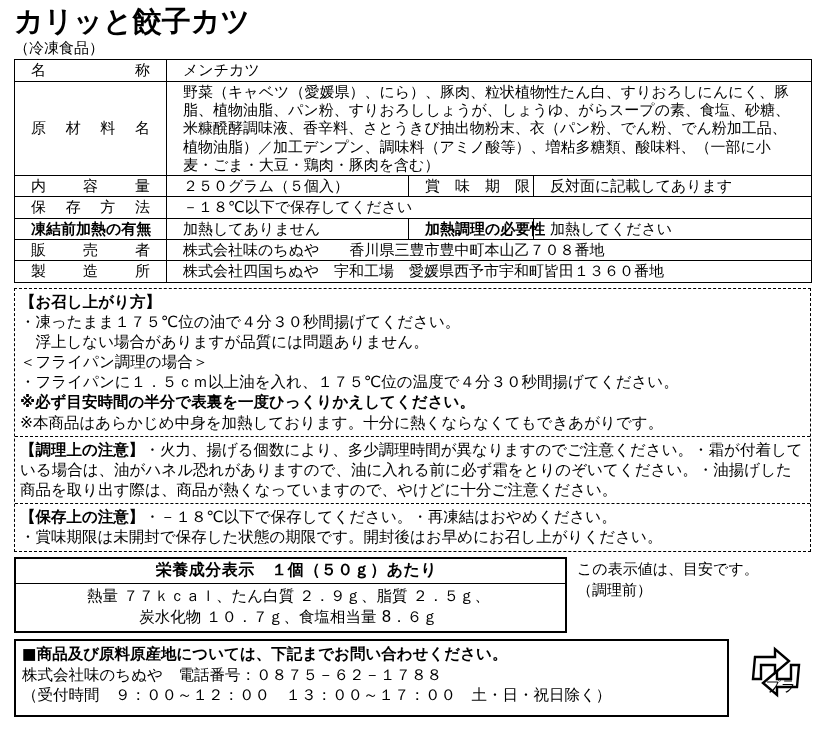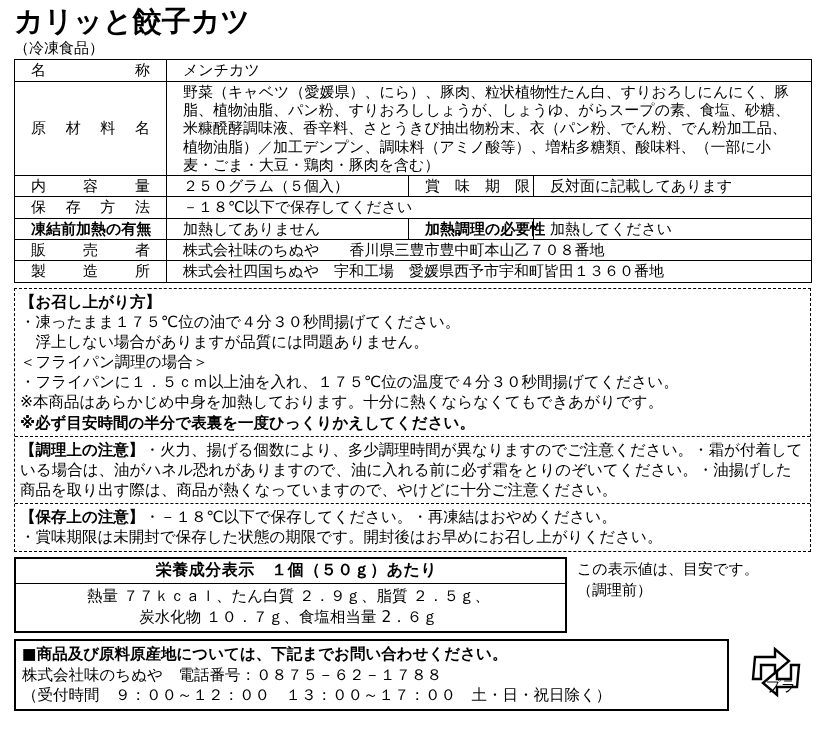--- a/index.html
+++ b/index.html
@@ -129,21 +129,21 @@
   .bottom-wrap {
     margin: 6px 0 0 14px;
     width: 797px;
     display: flex;
     align-items: flex-start;
   }
   .contact {
     border: 2px solid #000;
     width: 715px;
     box-sizing: border-box;
-    padding: 3px 6px 3px 6px;
+    padding: 3px 6px 9px 6px;
   }
   .contact .line {
     font-size: 15.5px;
     line-height: 1.33;
   }
   .contact .line1 {
     font-weight: bold;
   }
   .recycle {
     margin-left: 16px;
@@ -200,39 +200,39 @@
       </tr>
     </tbody>
   </table>
 
   <div class="dashbox">
     <div class="line strong">【お召し上がり方】</div>
     <div class="line">・凍ったまま１７５℃位の油で４分３０秒間揚げてください。</div>
     <div class="line">　浮上しない場合がありますが品質には問題ありません。</div>
     <div class="line">＜フライパン調理の場合＞</div>
     <div class="line">・フライパンに１．５ｃｍ以上油を入れ、１７５℃位の温度で４分３０秒間揚げてください。</div>
+    <div class="line strong">※必ず目安時間の半分で表裏を一度ひっくりかえしてください。</div>
     <div class="line">※本商品はあらかじめ中身を加熱しております。十分に熱くならなくてもできあがりです。</div>
-    <div class="line strong">※必ず目安時間の半分で表裏を一度ひっくりかえしてください。</div>
 
     <hr class="hr-dash">
 
     <div class="line"><span class="strong">【調理上の注意】</span><span>・火力、揚げる個数により、多少調理時間が異なりますのでご注意ください。・霜が付着している場合は、油がハネル恐れがありますので、油に入れる前に必ず霜をとりのぞいてください。・油揚げした商品を取り出す際は、商品が熱くなっていますので、やけどに十分ご注意ください。</span></div>
 
     <hr class="hr-dash">
 
     <div class="line"><span class="strong">【保存上の注意】</span><span>・－１８℃以下で保存してください。・再凍結はおやめください。</span></div>
     <div class="line">・賞味期限は未開封で保存した状態の期限です。開封後はお早めにお召し上がりください。</div>
   </div>
 
   <div class="nutri-wrap">
     <div class="nutri">
       <div class="nutri-head">栄養成分表示　１個（５０ｇ）あたり</div>
       <div class="nutri-body">
         <div>熱量 ７７ｋｃａｌ、たん白質 ２．９ｇ、脂質 ２．５ｇ、</div>
-        <div>炭水化物 １０．７ｇ、食塩相当量 2．６ｇ</div>
+        <div>炭水化物 １０．７ｇ、食塩相当量 8．６ｇ</div>
       </div>
     </div>
     <div class="nutri-note">
       <div>この表示値は、目安です。</div>
       <div>（調理前）</div>
     </div>
   </div>
 
   <div class="bottom-wrap">
     <div class="contact">

